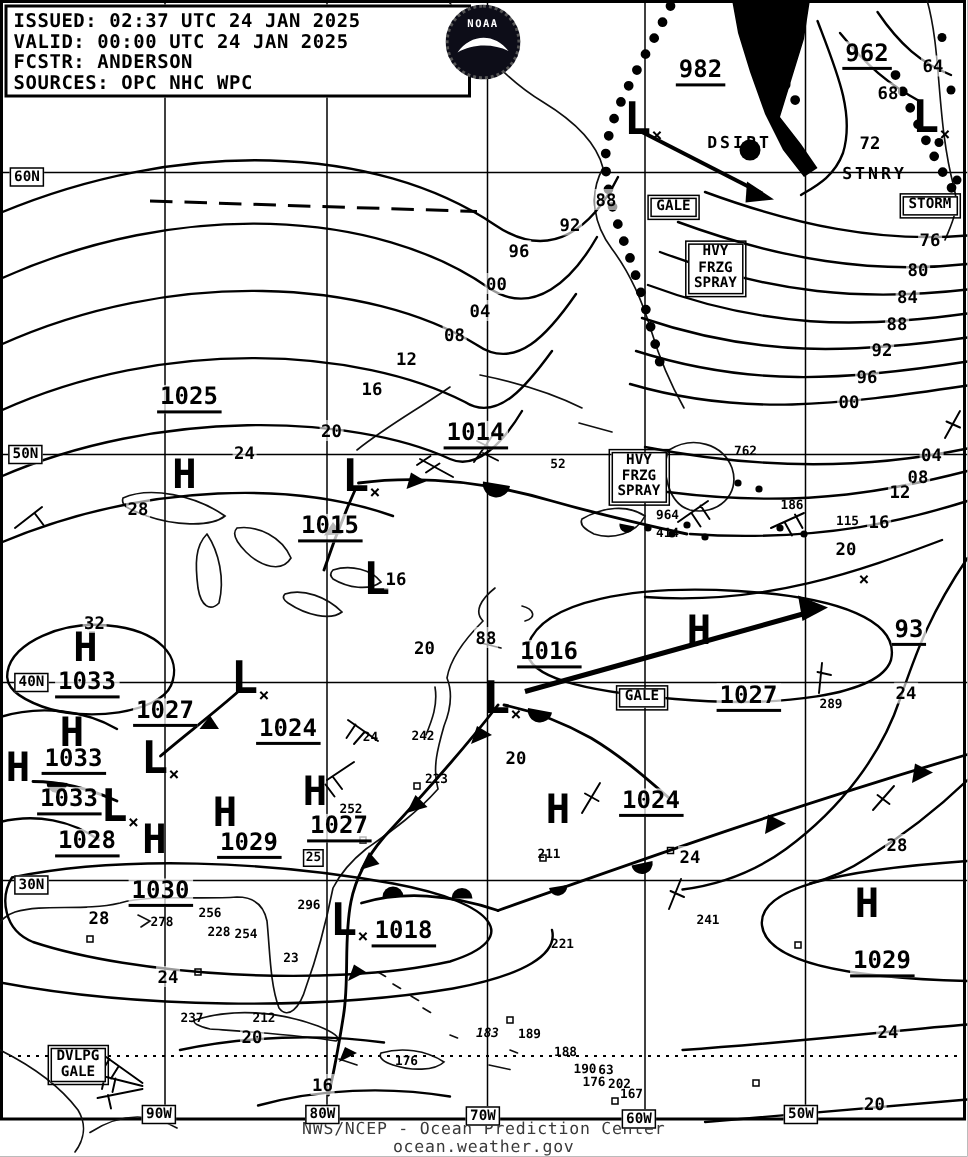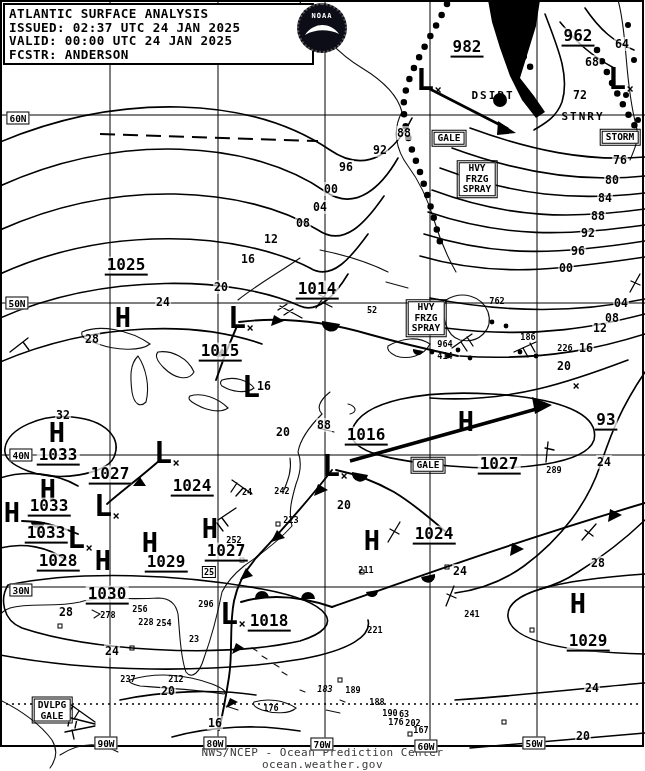--- a/index.html
+++ b/index.html
@@ -340,21 +340,21 @@
       <span class="lbl stn" style="left: 128px; top: 679px;">237</span>
       <span class="lbl stn" style="left: 176px; top: 679px;">212</span>
       <span class="lbl stn" style="left: 291px; top: 520px;">223</span>
       <span class="lbl stn" style="left: 366px; top: 570px;">211</span>
       <span class="lbl stn" style="left: 375px; top: 630px;">221</span>
       <span class="lbl stn" style="left: 472px; top: 614px;">241</span>
       <span class="lbl stn" style="left: 554px; top: 470px;">289</span>
       <span class="lbl stn" style="left: 445px; top: 356px;">414</span>
       <span class="lbl stn" style="left: 445px; top: 344px;">964</span>
       <span class="lbl stn" style="left: 528px; top: 337px;">186</span>
-      <span class="lbl stn" style="left: 565px; top: 348px;">226</span>
+      <span class="lbl stn" style="left: 565px; top: 348px;">115</span>
       <span class="lbl stn" style="left: 497px; top: 301px;">762</span>
       <span class="lbl stn" style="left: 372px; top: 310px;">52</span>
       <span class="lbl stn" style="left: 247px; top: 492px;">24</span>
       <span class="lbl stn" style="left: 282px; top: 491px;">242</span>
       <span class="lbl stn" style="left: 234px; top: 540px;">252</span>
       <span class="lbl stn" style="left: 206px; top: 604px;">296</span>
       <span class="lbl stn" style="left: 140px; top: 609px;">256</span>
       <span class="lbl stn" style="left: 108px; top: 615px;">278</span>
       <span class="lbl stn" style="left: 146px; top: 622px;">228</span>
       <span class="lbl stn" style="left: 164px; top: 623px;">254</span>
@@ -365,24 +365,24 @@
       <span class="lbl stn" style="left: 377px; top: 702px;">188</span>
       <span class="lbl stn" style="left: 390px; top: 713px;">190</span>
       <span class="lbl stn" style="left: 404px; top: 714px;">63</span>
       <span class="lbl stn" style="left: 396px; top: 722px;">176</span>
       <span class="lbl stn" style="left: 413px; top: 723px;">202</span>
       <span class="lbl stn" style="left: 421px; top: 730px;">167</span>
       <span class="lbl stn stnbox" style="left: 209px; top: 572px;">25</span>
     </div>
 
   <div id="title-box">
-    <div>ATLANTIC SURFACE ANALYSIS</div>
     <div>ISSUED: 02:37 UTC 24 JAN 2025</div>
     <div>VALID:  00:00 UTC 24 JAN 2025</div>
     <div>FCSTR:  ANDERSON</div>
+    <div>SOURCES: OPC NHC WPC</div>
   </div>
 
 
   <div id="noaa-logo">
     <span class="noaa-text">NOAA</span>
     <svg width="46" height="46" viewBox="0 0 46 46">
       <path d="M6 30 C15 17 31 17 40 29 C30 24 16 24 6 30 Z" fill="#ffffff"></path>
     </svg>
   </div>
 

